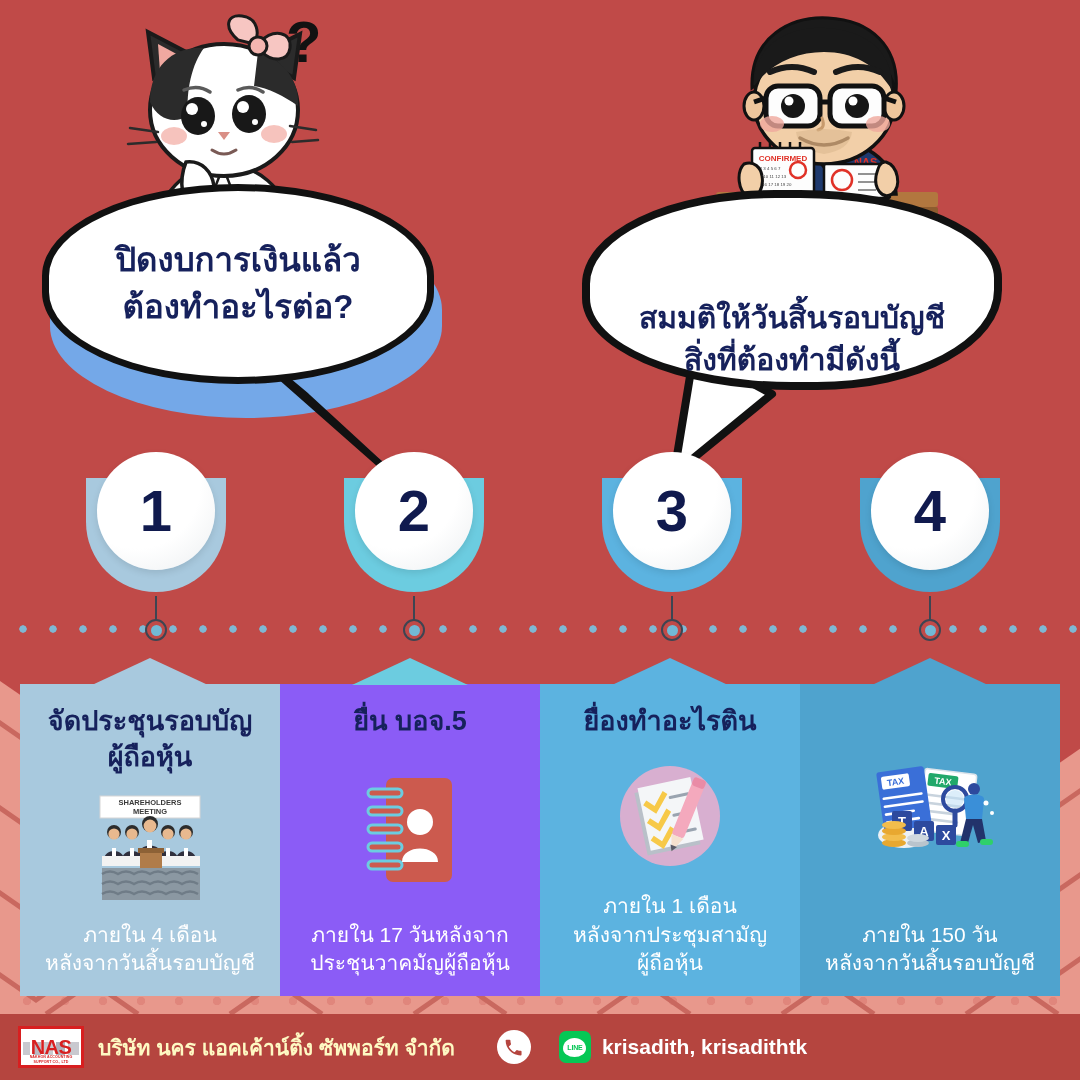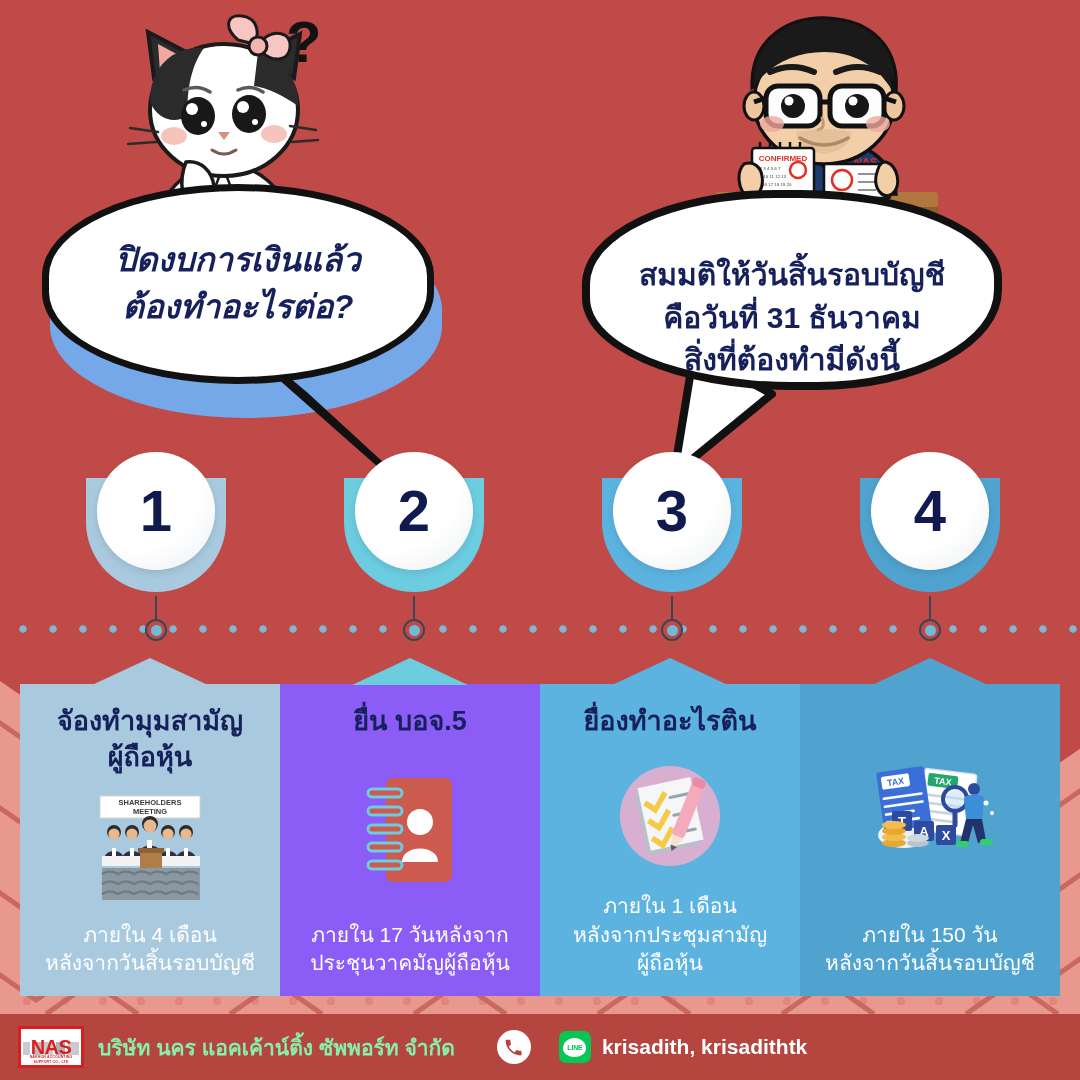--- a/index.html
+++ b/index.html
@@ -72,21 +72,21 @@
         #b0b0ba 33px 42px, transparent 42px 45px,
         #c9c9cf 45px 56px);
     z-index: 1;
   }
   .nas-logo .nas-sub {
     position: absolute; bottom: 0; left: 0; right: 0;
     font-size: 3.6px; color: #d81f20; text-align: center; font-weight: 700;
     letter-spacing: 0.1px; z-index: 3; background: #fff; line-height: 5px;
   }
   .footer .company {
-    color: #86efac; font-weight: 700; font-size: 21px; margin-left: 14px;
+    color: #fef9c3; font-weight: 700; font-size: 21px; margin-left: 14px;
     white-space: nowrap;
   }
   .phone-icon {
     width: 34px; height: 34px; border-radius: 50%; background: #ffffff;
     display: flex; align-items: center; justify-content: center;
     margin-left: 42px; flex: none;
   }
   .phone-icon svg { width: 21px; height: 21px; fill: #b5453f; }
   .footer .phone-text {
     color: #ffffff; font-weight: 700; font-size: 21px; margin-left: 11px;
@@ -197,21 +197,21 @@
   }
 
   #bubble-left { left: 42px; top: 184px; width: 392px; height: 200px; }
   #bubble-left .shadow {
     position: absolute; left: 8px; top: 34px; width: 392px; height: 200px;
     background: #74a8e8; border-radius: 50% / 46%;
   }
   #bubble-left .body {
     width: 392px; height: 200px; border-radius: 50% / 46%;
   }
-  #bubble-left .body p { font-size: 33px; font-style: italic; }
+  #bubble-left .body p { font-size: 33px; }
   #bubble-left .tail {
     position: absolute; left: 198px; top: 160px; width: 160px; height: 128px;
   }
 
   #bubble-right { left: 582px; top: 190px; width: 420px; height: 200px; }
   #bubble-right .body {
     width: 420px; height: 200px; border-radius: 46% 48% 44% 50% / 47% 44% 50% 46%;
     border-width: 8px;
     justify-content: flex-end;
   }
@@ -406,21 +406,20 @@
       <p>ต้องทำอะไรต่อ?</p>
     </div>
   </div>
 
   <div class="bubble" id="bubble-right">
     <svg class="tail" viewBox="0 0 160 130">
       <path d="M26 4 L6 126 L104 46 Z" fill="#ffffff" stroke="#111111" stroke-width="8" stroke-linejoin="round"></path>
     </svg>
     <div class="body">
       <p>สมมติให้วันสิ้นรอบบัญชี</p>
-      <p>คือวันที่ 31 ธันวาคม</p>
       <p>สิ่งที่ต้องทำมีดังนี้</p>
     </div>
   </div>
 
   <div class="num" id="num1" style="left:86px; top:452px;">
     <div class="arc" style="background:#a8c9de"></div>
     <div class="ball">
       <span>1</span>
     </div>
   </div>
@@ -466,21 +465,21 @@
 
   <div class="cards">
 
     <div class="card" style="background:#a8c9de">
       <div class="peak">
         <svg viewBox="0 0 116 27" width="116" height="27">
             <polygon points="58,0 116,27 0,27" fill="#a8c9de"></polygon>
           </svg>
       </div>
       <h3>
-        <span>จัองทำมุมสามัญ</span><br>
+        <span>จัดประชุนรอบบัญ</span><br>
         <span>ผู้ถือหุ้น</span>
       </h3>
       <div class="icon-wrap">
         <svg class="ic" width="132" height="108" viewBox="0 0 132 108">
           <rect x="16" y="2" width="100" height="22" fill="#ffffff" stroke="#d5d5d5" stroke-width="1"></rect>
           <text x="66" y="11" font-size="7.5" font-weight="700" fill="#3a3a3a" text-anchor="middle" font-family="'Liberation Sans',sans-serif">SHAREHOLDERS</text>
           <text x="66" y="20" font-size="7.5" font-weight="700" fill="#3a3a3a" text-anchor="middle" font-family="'Liberation Sans',sans-serif">MEETING</text>
 
           <g>
             <circle cx="30" cy="38" r="7" fill="#2c2c2c"></circle>

